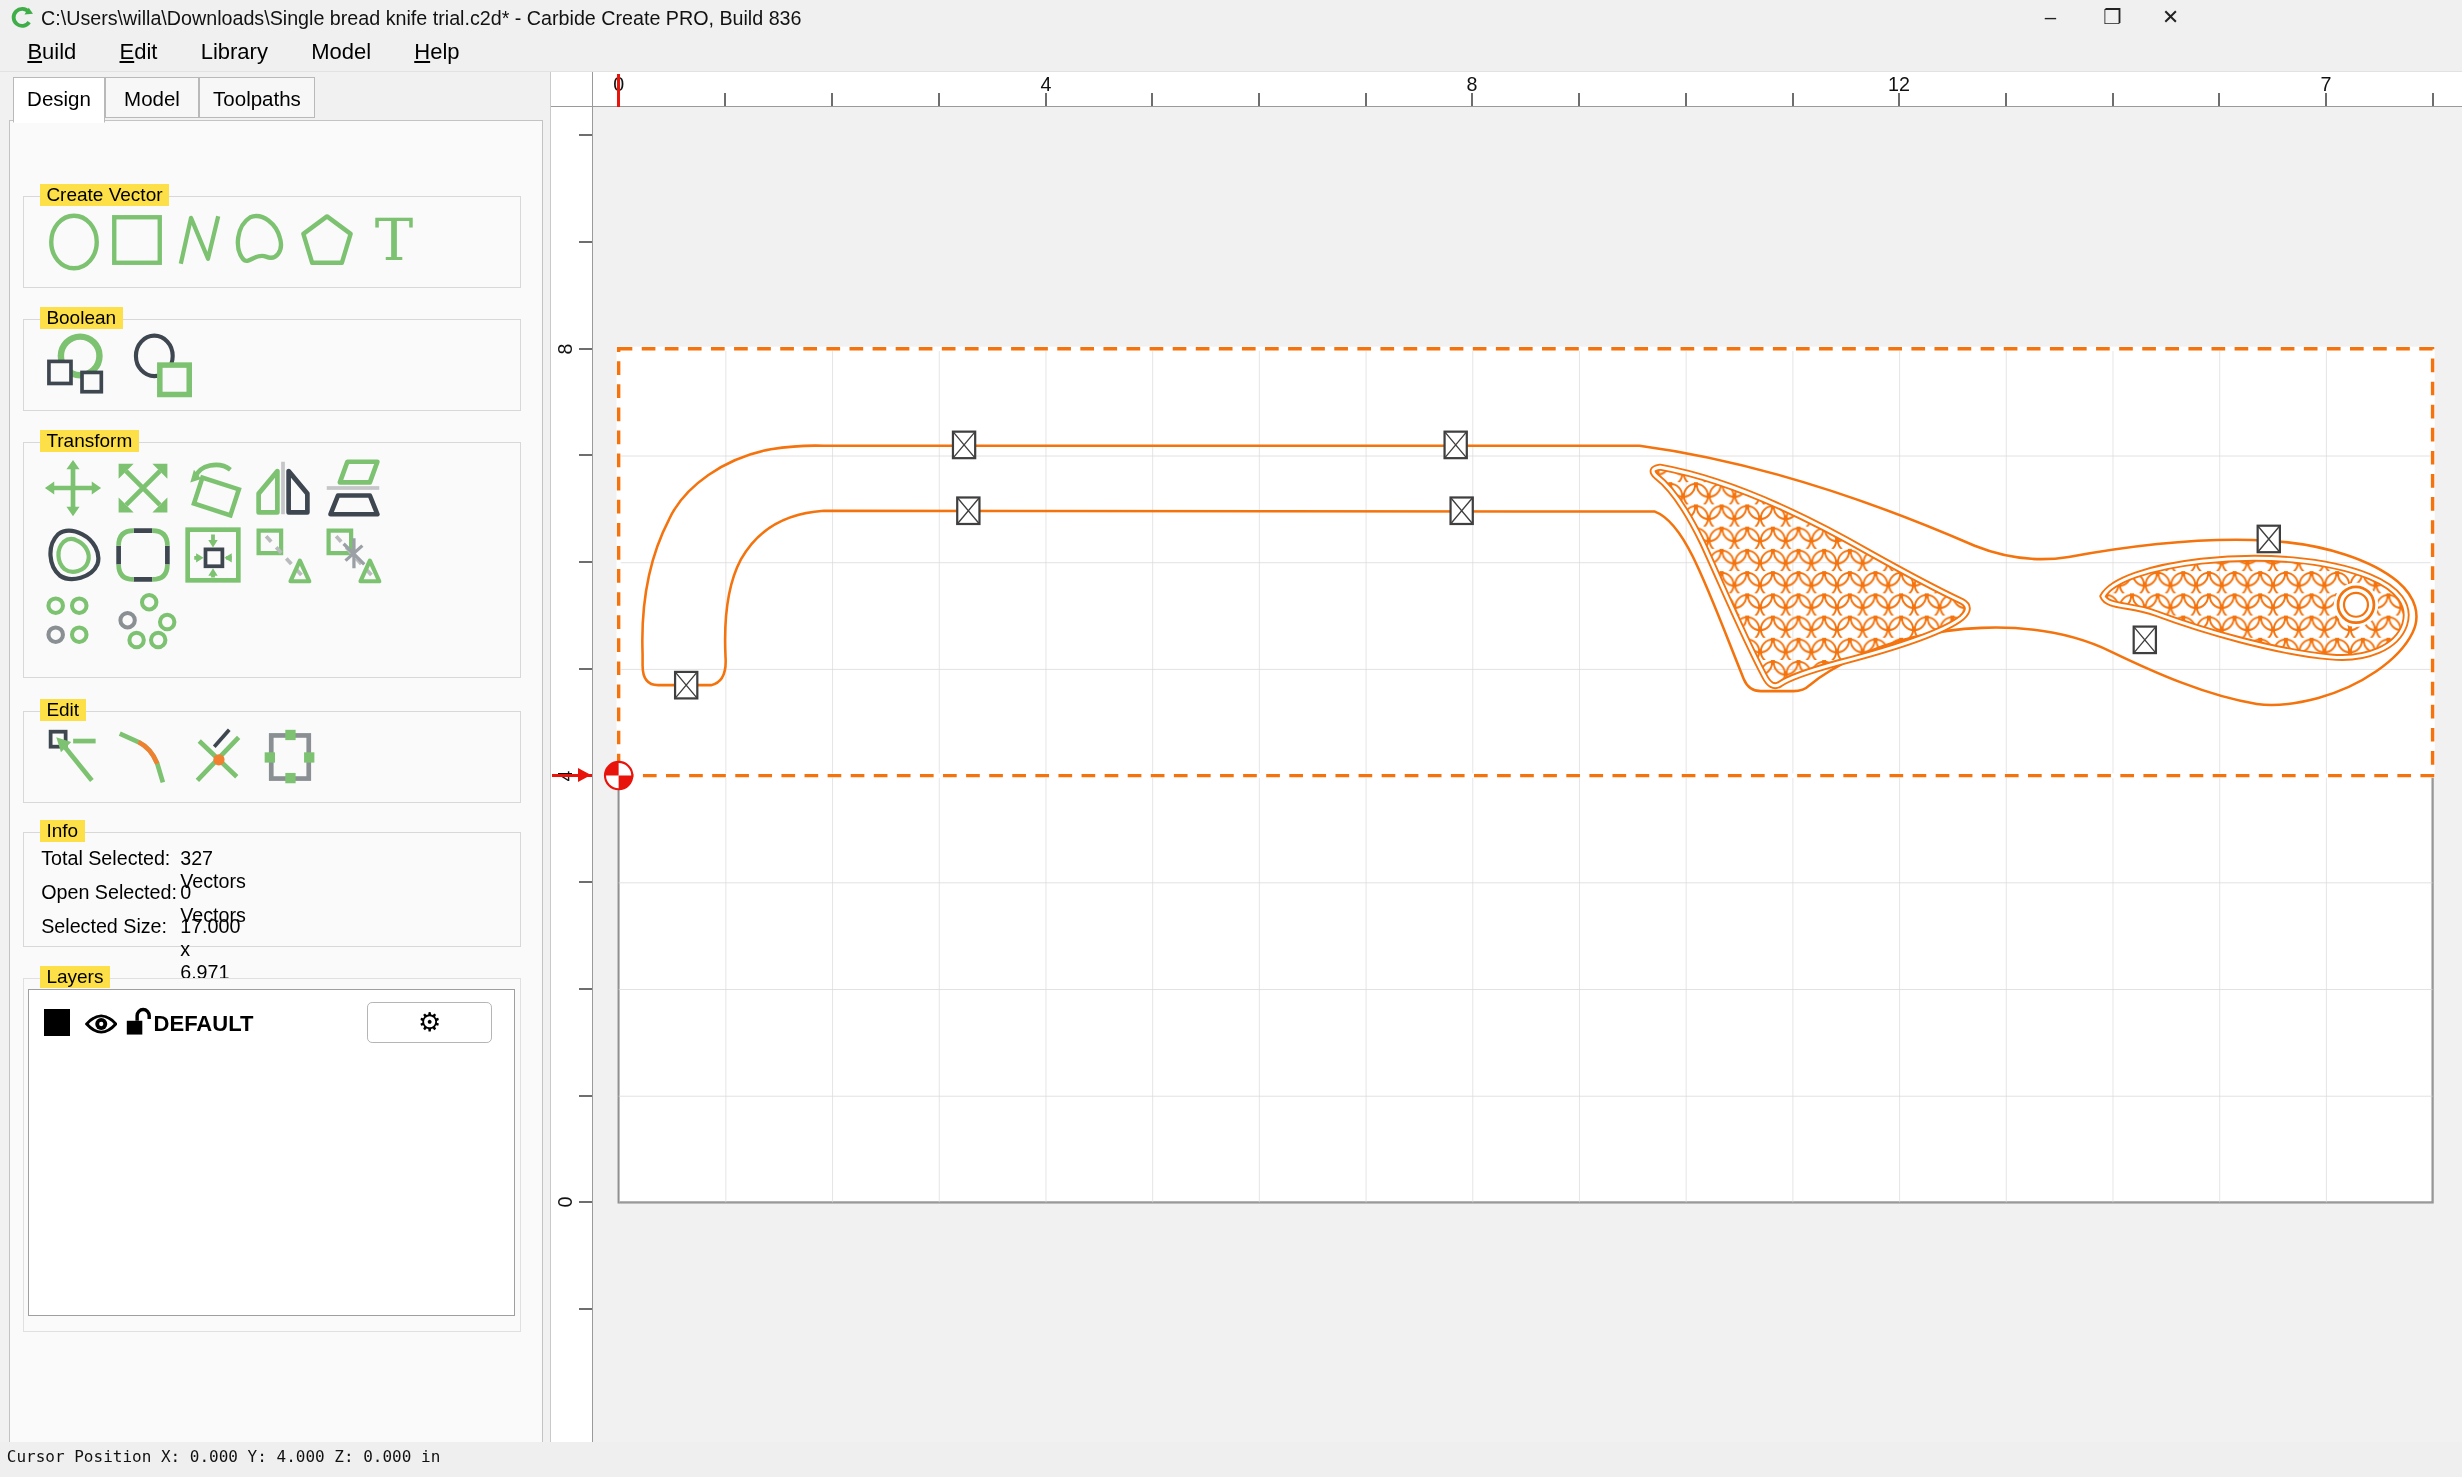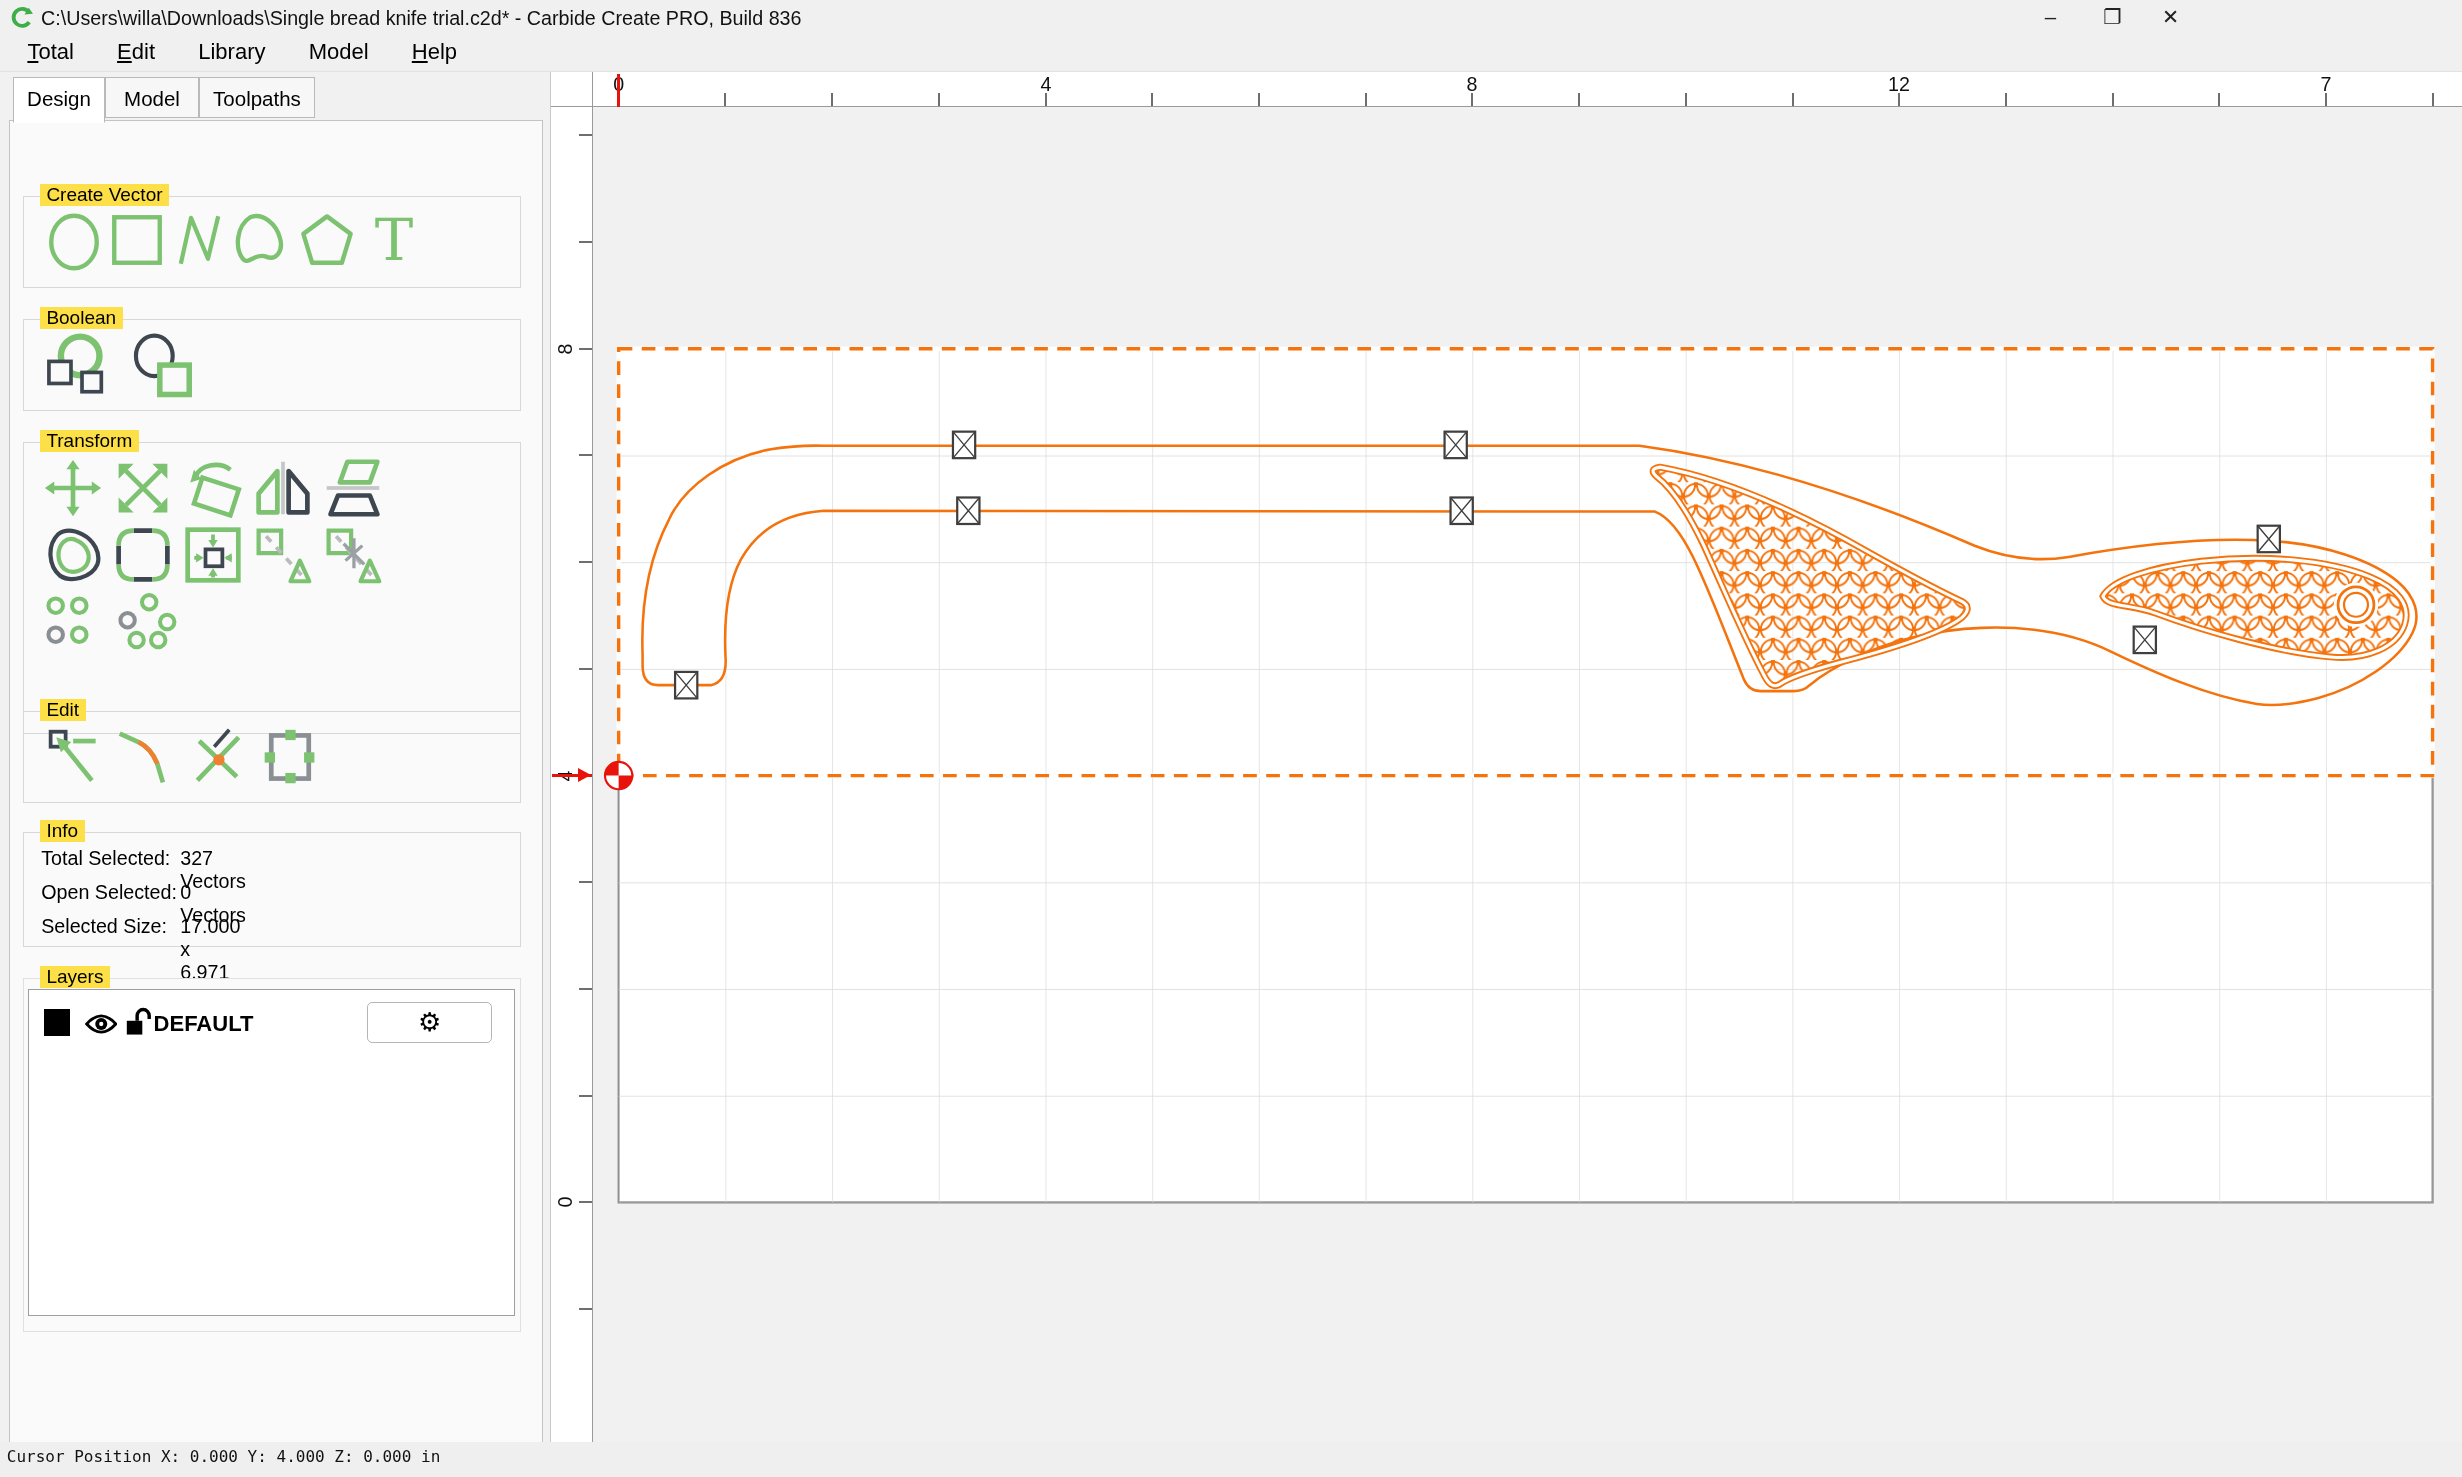--- a/index.html
+++ b/index.html
@@ -80,21 +80,21 @@
     <path d="M22 7 A 10 10 0 1 0 22.5 19" fill="none" stroke="#3fae49" stroke-width="4.5"></path>
     <path d="M22 2 L27 9 L17 10 Z" fill="#3fae49"></path>
   </svg>
   <span id="app-title">C:\Users\willa\Downloads\Single bread knife trial.c2d* - Carbide Create PRO, Build 836</span>
   <div class="winbtn" style="right:127px">–</div>
   <div class="winbtn" style="right:65px">❐</div>
   <div class="winbtn" style="right:6.8px">✕</div>
 </div>
 
 <div id="menubar">
-  <span class="menu-item accel">Total</span>
+  <span class="menu-item accel">Build</span>
   <span class="menu-item accel">Edit</span>
   <span class="menu-item">Library</span>
   <span class="menu-item">Model</span>
   <span class="menu-item accel">Help</span>
 </div>
 
 <div id="sidebar">
   <div class="tab active" style="left:13px;width:92px">Design</div>
   <div class="tab" style="left:105px;width:94px">Model</div>
   <div class="tab" style="left:199px;width:116px">Toolpaths</div>
@@ -133,21 +133,21 @@
           <rect x="6" y="32" width="24" height="24" fill="#fafafa" stroke="#3e4750" stroke-width="4"></rect>
           <rect x="42" y="44" width="21" height="21" fill="#fafafa" stroke="#3e4750" stroke-width="4"></rect>
           </svg>
         <svg class="icon" style="left:106px;top:12px" width="67" height="68" viewBox="0 0 72 74">
           <ellipse cx="26" cy="26" rx="20" ry="22" fill="none" stroke="#3e4750" stroke-width="4.5"></ellipse>
           <rect x="32" y="36" width="32" height="32" fill="#fafafa" stroke="#7cc271" stroke-width="6"></rect>
           </svg>
       </div>
     </div>
 
-    <div class="gb" style="top:321px;height:292px">
+    <div class="gb" style="top:321px;height:236px">
       <span class="gb-title">Transform</span>
       <div class="irow">
         <svg class="icon" style="left:19px;top:15.4px" width="60" height="60" viewBox="0 0 64 64">
           <g stroke="#7cc271" stroke-width="5" fill="#7cc271">
             <path d="M32 10 V54 M10 32 H54" fill="none"></path>
             <path d="M32 2 L25 12 H39 Z M32 62 L25 52 H39 Z M2 32 L12 25 V39 Z M62 32 L52 25 V39 Z" stroke="none"></path>
             </g>
           </svg>
         <svg class="icon" style="left:89px;top:15.4px" width="60" height="60" viewBox="0 0 64 64">
           <g stroke="#7cc271" stroke-width="5" fill="#7cc271">

